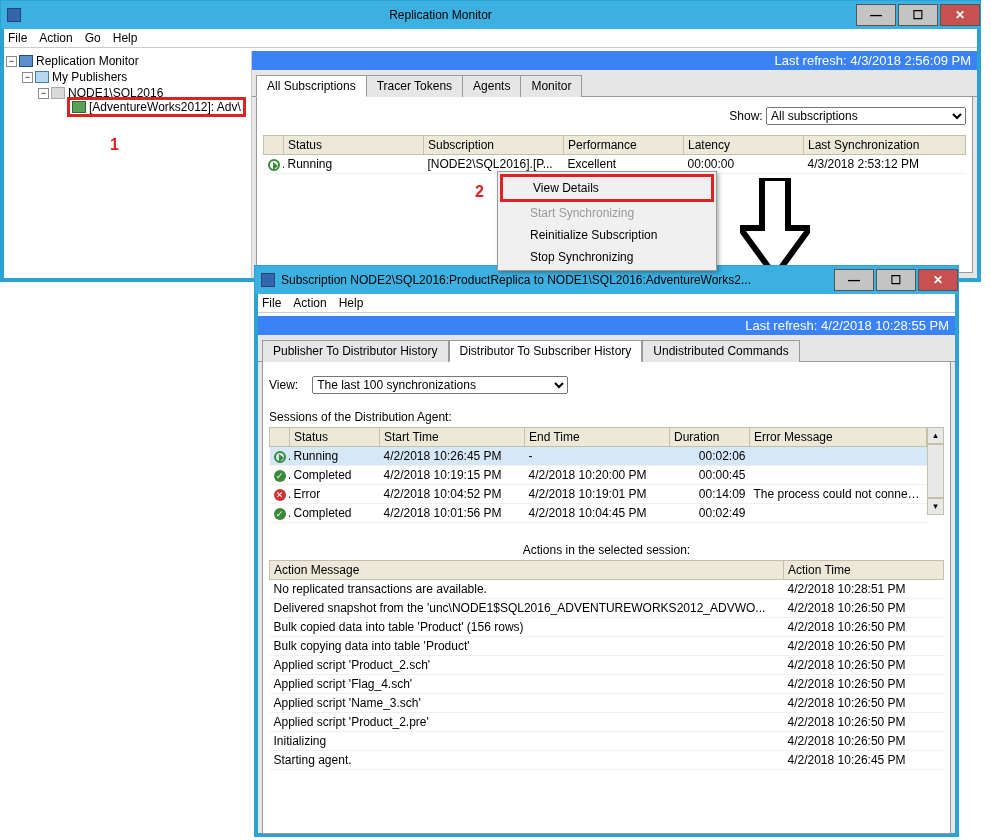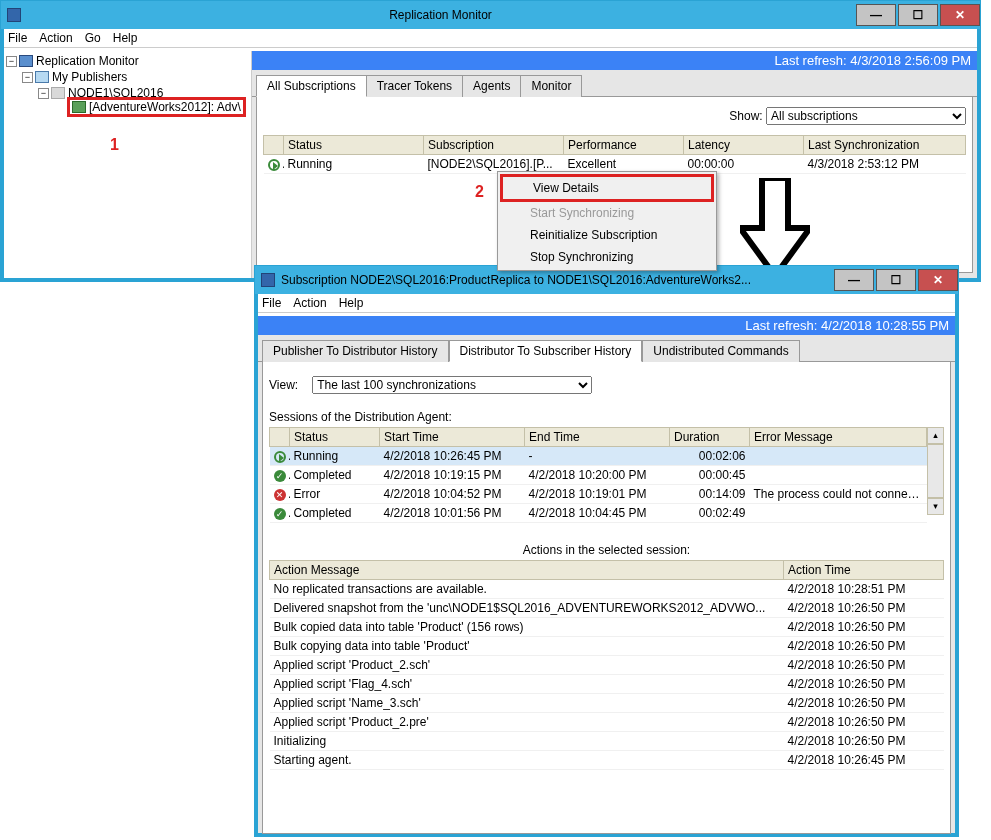--- a/index.html
+++ b/index.html
@@ -216,21 +216,21 @@
     left: 3px; right: 3px; bottom: 3px;
     top: 50px;
     background: #e6e6e6;
   }
   .view-row {
     display: flex;
     align-items: center;
     gap: 14px;
     padding: 8px 0 10px 0;
   }
-  .view-row select { width: 280px; font-size: 12px; }
+  .view-row select { width: 256px; font-size: 12px; }
   .section-label { padding: 6px 0 3px 0; }
   tr.selected td { background: #d6e8f8; }
   .scroll-track {
     width: 17px;
     background: #e8e8e8;
     border: 1px solid #c4c0a8;
   }
   .scroll-btn {
     height: 17px;
     background: #e8e8e8;

